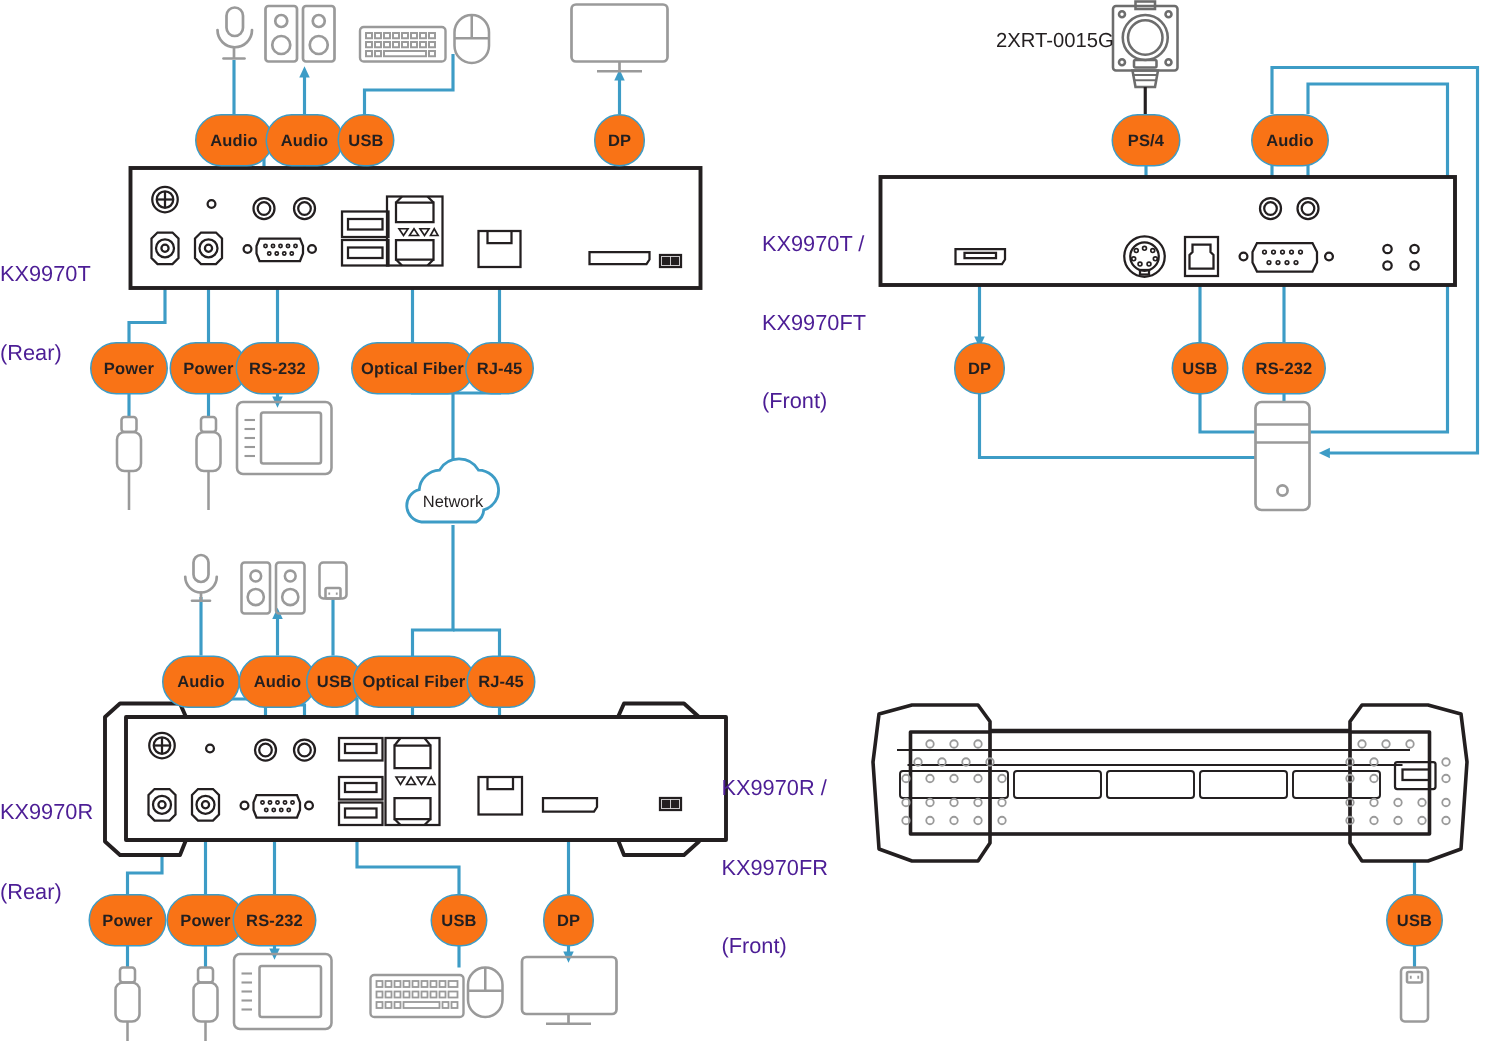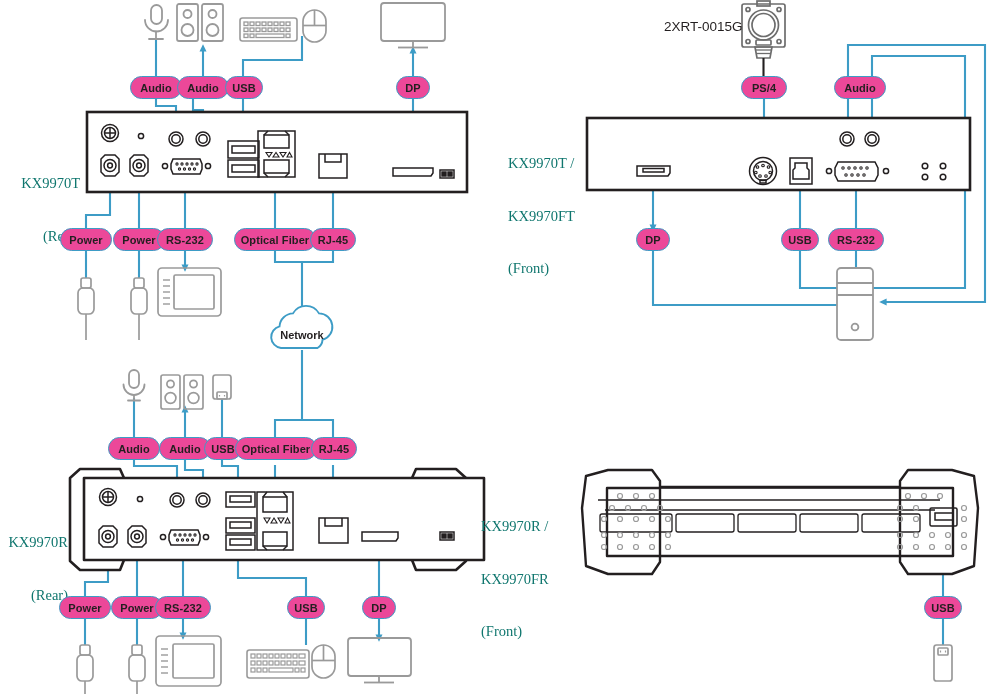--- a/index.html
+++ b/index.html
@@ -1,30 +1,30 @@
 <!DOCTYPE html>
 <html><head>
 <meta charset="utf-8">
 <style>
   html,body{margin:0;padding:0;background:#ffffff;}
   body{width:1000px;height:694px;position:relative;overflow:hidden;
        font-family:"Liberation Sans","DejaVu Sans",sans-serif;}
   #stage{position:absolute;left:0;top:0;width:1000px;height:694px;}
   svg.layer{position:absolute;left:0;top:0;width:1000px;height:694px;overflow:visible;}
-  .devlabel{position:absolute;font-size:14.5px;line-height:17.5px;color:#0f766e;
-            white-space:pre;font-family:Liberation Serif, serif;}
-  .devlabel.right{text-align:right;}
+  .devlabel{position:absolute;font-size:14.5px;line-height:17.5px;color:#4c1d95;
+            white-space:pre;font-family:Liberation Sans, sans-serif;}
+  .devlabel.right{}
   .partlabel{position:absolute;font-size:13.5px;color:#231f20;white-space:pre;
              font-family:"Liberation Sans","DejaVu Sans",sans-serif;}
   .bub{position:absolute;box-sizing:border-box;border:1.6px solid #3d9cc6;
-       border-radius:999px;background:#ec4899;color:#231f20;
+       border-radius:999px;background:#f97316;color:#231f20;
        font-size:11px;font-weight:bold;letter-spacing:.1px;
        display:flex;align-items:center;justify-content:center;
-       font-family:"Liberation Sans","DejaVu Sans",sans-serif;height:23px;}
-  .cloudtext{position:absolute;font-size:11px;font-weight:bold;color:#231f20;
+       font-family:"Liberation Sans","DejaVu Sans",sans-serif;height:35px;}
+  .cloudtext{position:absolute;font-size:11px;font-weight:normal;color:#231f20;
              display:flex;align-items:center;justify-content:center;
              font-family:"Liberation Sans","DejaVu Sans",sans-serif;}
 </style>
 </head>
 <body>
 
 <div id="stage">
 
   <svg class="layer" viewBox="0 0 1000 694">
     <defs>

